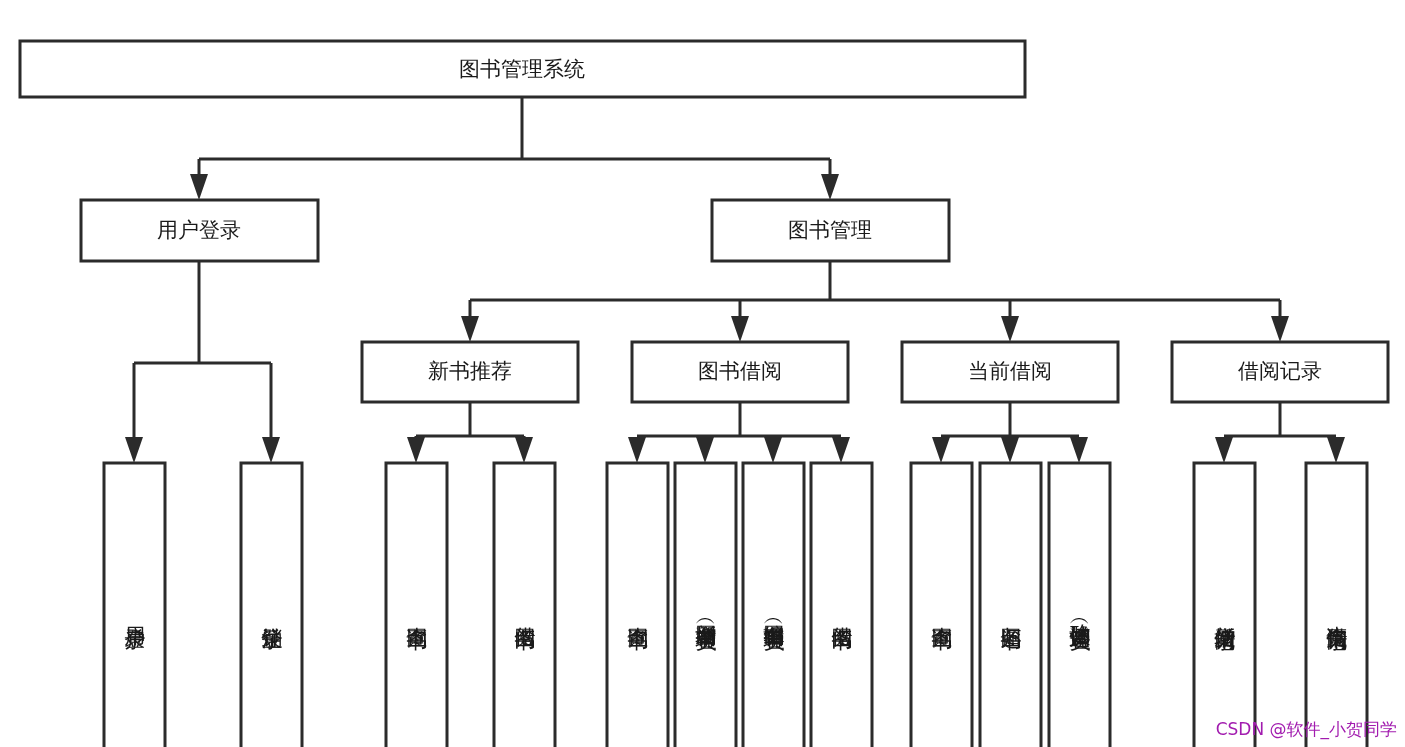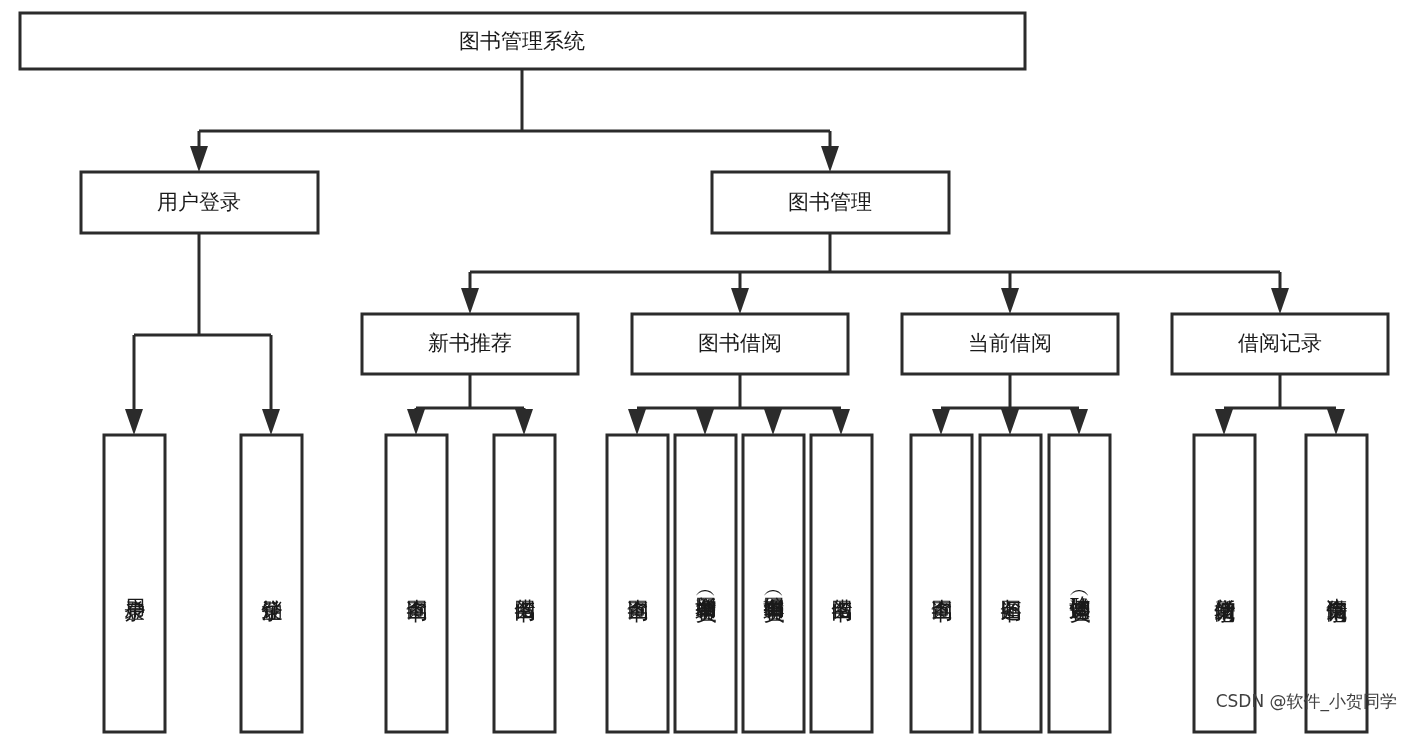--- a/index.html
+++ b/index.html
@@ -12,20 +12,21 @@
     font-family: "DejaVu Sans", "Liberation Sans", sans-serif;
     width: 1405px;
     height: 747px;
     overflow: hidden;
   }
   #diagram-root {
     position: relative;
     width: 1405px;
     height: 719px;
     background: #ffffff;
+    margin-top: 28px;
   }
   svg.diagram-canvas {
     position: absolute;
     left: 0;
     top: 0;
     width: 1405px;
     height: 747px;
     display: block;
   }
   .node-box {
@@ -66,21 +67,21 @@
     white-space: normal;
     pointer-events: none;
     user-select: none;
   }
   .watermark {
     position: absolute;
     right: 8px;
     bottom: 6px;
     font-family: "DejaVu Sans", "Liberation Sans", sans-serif;
     font-size: 17px;
-    color: #404040;
+    color: #a21caf;
     white-space: nowrap;
     user-select: none;
   }
 </style>
 </head>
 <body>
 
 <div id="diagram-root">
 
   <svg class="diagram-canvas" viewBox="0 0 1405 747">

